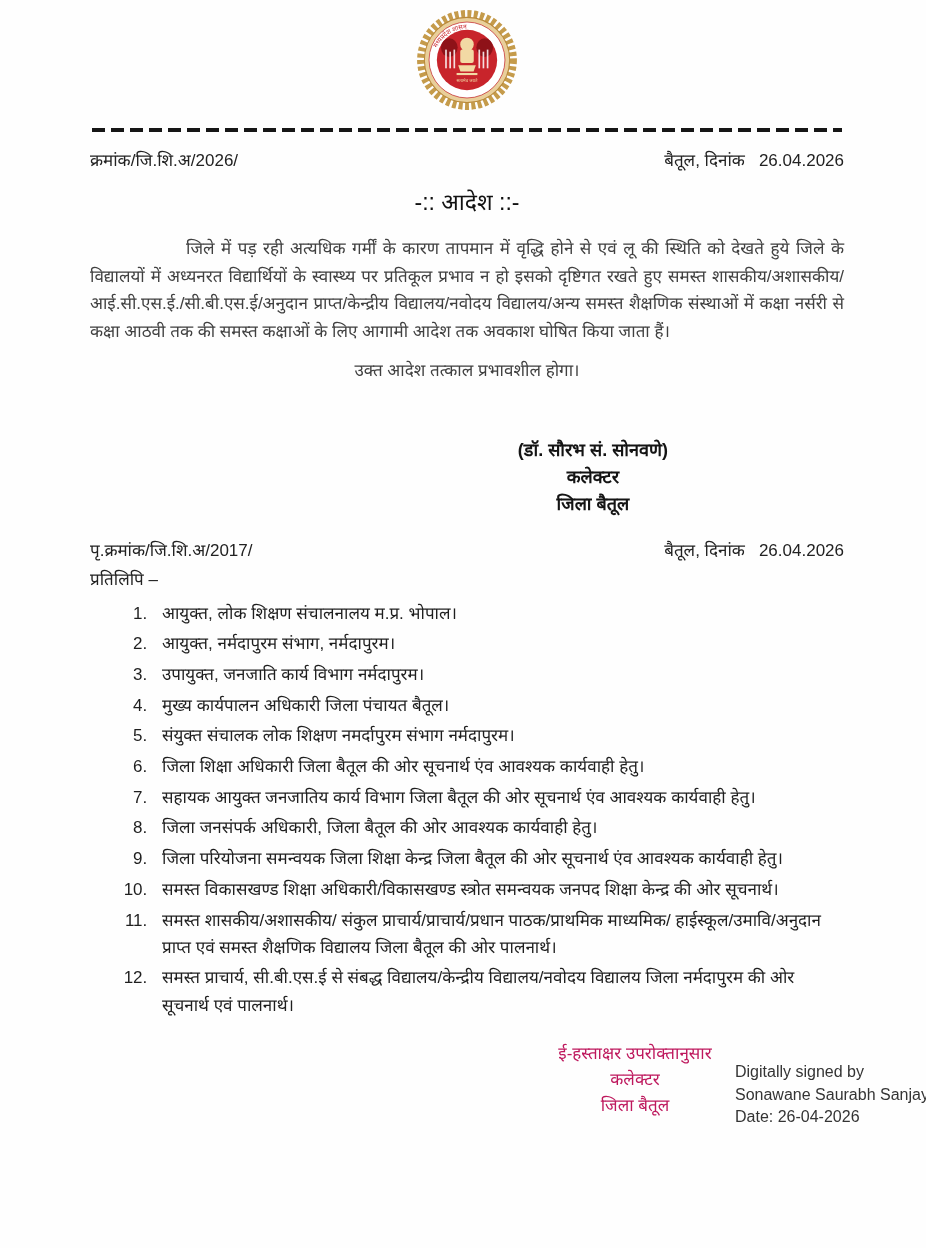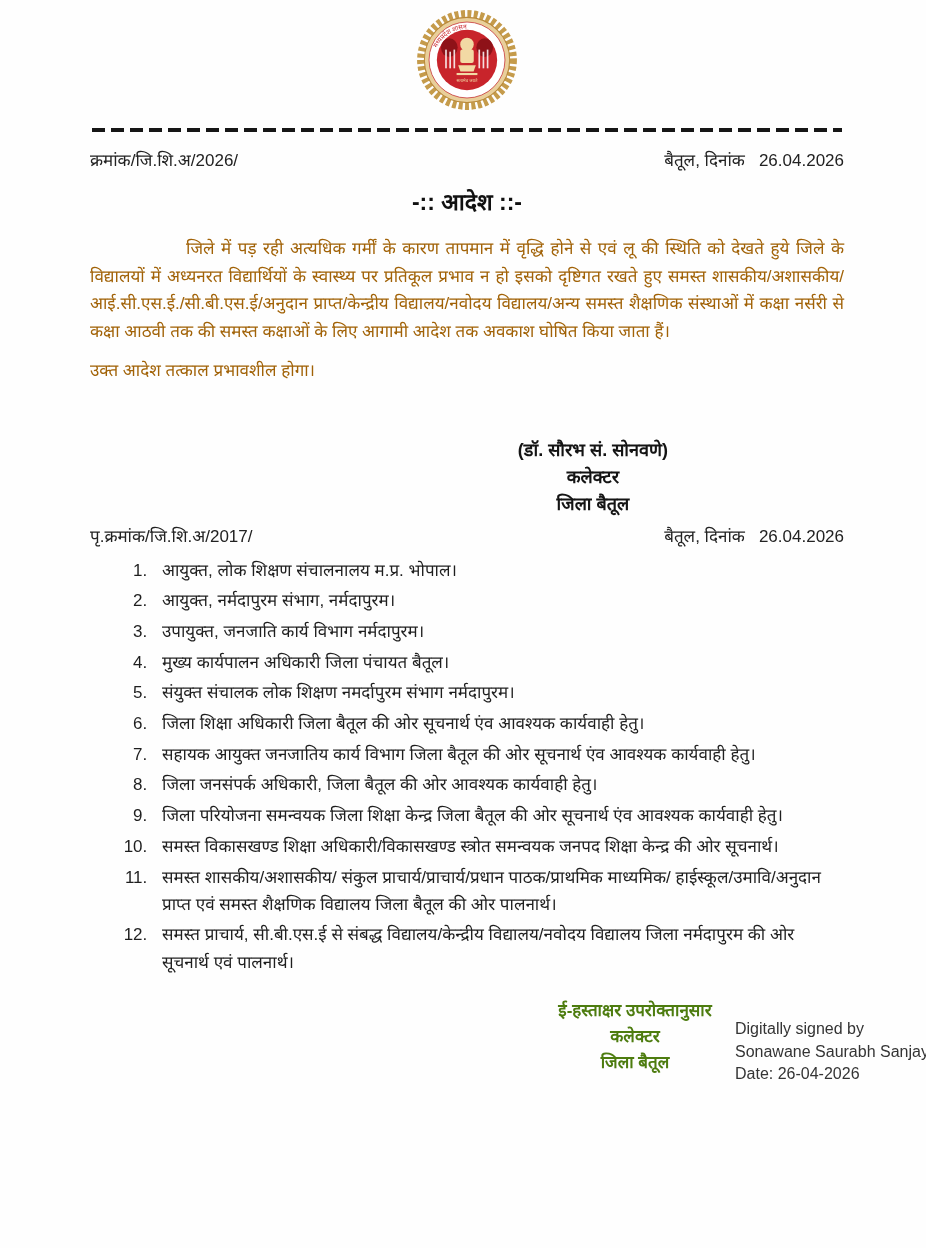--- a/index.html
+++ b/index.html
@@ -36,36 +36,36 @@
     display: flex;
     justify-content: space-between;
     align-items: flex-end;
     font-size: 17px;
     color: #222;
   }
   .ref-row .date-val { margin-left: 14px; margin-top: 31px; }
   .order-heading {
     text-align: center;
     font-size: 23px;
-    font-weight: 700;
+    font-weight: 400;
     margin: 14px 0 18px;
     color: #111;
   }
   .para {
     font-size: 17px;
     line-height: 1.62;
     text-align: justify;
-    color: #a16207;
+    color: #404040;
     margin-bottom: 12px;
   }
   .para.indent { text-indent: 96px; }
-  .para.effective { margin-top: 10px; text-align: left; }
+  .para.effective { margin-top: 10px; text-align: center; }
   .sign-block {
     width: fit-content;
-    margin: 52px 176px 6px auto;
+    margin: 52px 176px 20px auto;
     text-align: center;
     font-size: 18px;
     font-weight: 700;
     line-height: 1.5;
     color: #141414;
   }
   .copy-label { font-size: 17px; margin: 6px 0 6px; color: #222; }
   ol.copy-list {
     margin: 10px 0 0;
     padding-left: 62px;
@@ -75,23 +75,23 @@
   }
   ol.copy-list li { padding-left: 10px; margin-bottom: 3.5px; }
   .footer-zone { position: relative; height: 130px; margin-top: 20px; }
   .footer-sign {
     position: absolute;
     left: 455px;
     top: 2px;
     width: 180px;
     text-align: center;
     font-size: 17px;
-    font-weight: 700;
+    font-weight: 400;
     line-height: 1.55;
-    color: #4d7c0f;
+    color: #be185d;
   }
   .digital-sign {
     position: absolute;
     left: 645px;
     top: 22px;
     width: 200px;
     font-family: "Liberation Sans", sans-serif;
     font-size: 16px;
     line-height: 1.42;
     color: #343434;
@@ -160,20 +160,21 @@
     <div>जिला बैतूल</div>
   </div>
 
   <div class="ref-row">
     <span>पृ.क्रमांक/जि.शि.अ/2017/</span>
     <span>
       <span>बैतूल, दिनांक</span><span class="date-val">26.04.2026</span>
     </span>
   </div>
 
+  <div class="copy-label">प्रतिलिपि –</div>
   <ol class="copy-list">
     <li><span>आयुक्त, लोक शिक्षण संचालनालय म.प्र. भोपाल।</span></li>
     <li><span>आयुक्त, नर्मदापुरम संभाग, नर्मदापुरम।</span></li>
     <li><span>उपायुक्त, जनजाति कार्य विभाग नर्मदापुरम।</span></li>
     <li><span>मुख्य कार्यपालन अधिकारी जिला पंचायत बैतूल।</span></li>
     <li><span>संयुक्त संचालक लोक शिक्षण नमर्दापुरम संभाग नर्मदापुरम।</span></li>
     <li><span>जिला शिक्षा अधिकारी जिला बैतूल की ओर सूचनार्थ एंव आवश्यक कार्यवाही हेतु।</span></li>
     <li><span>सहायक आयुक्त जनजातिय कार्य विभाग जिला बैतूल की ओर सूचनार्थ एंव आवश्यक कार्यवाही हेतु।</span></li>
     <li><span>जिला जनसंपर्क अधिकारी, जिला बैतूल की ओर आवश्यक कार्यवाही हेतु।</span></li>
     <li><span>जिला परियोजना समन्वयक जिला शिक्षा केन्द्र जिला बैतूल की ओर सूचनार्थ एंव आवश्यक कार्यवाही हेतु।</span></li>

